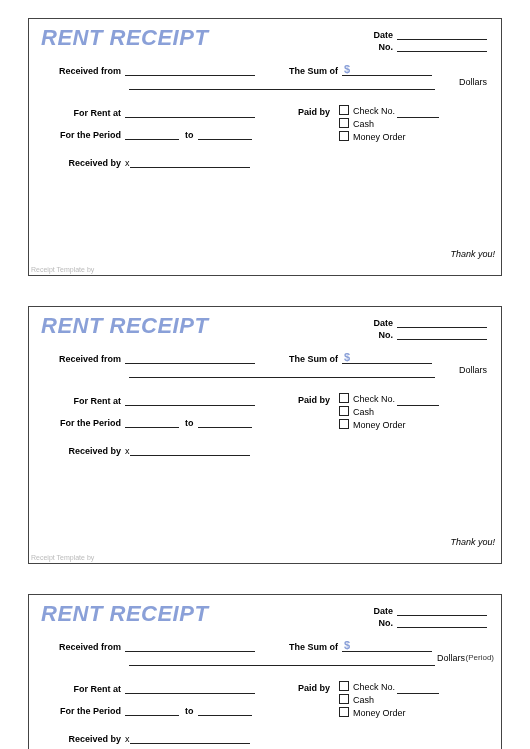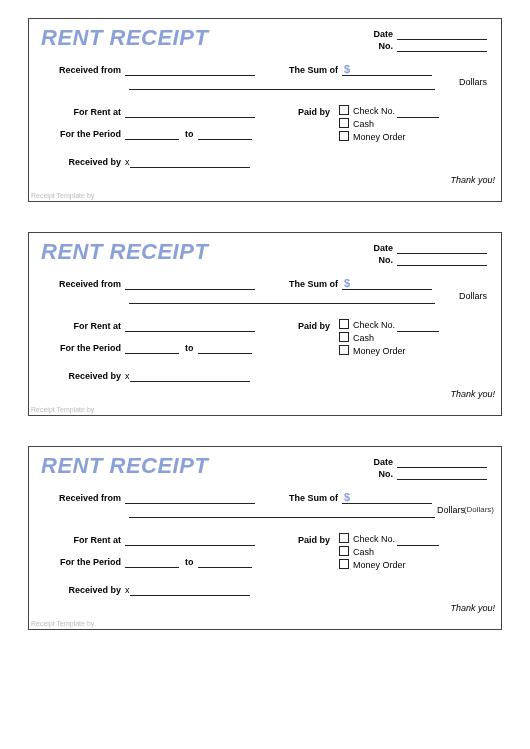--- a/index.html
+++ b/index.html
@@ -6,42 +6,42 @@
     body {
       width: 530px;
       height: 749px;
       background: #fff;
       font-family: Arial, Helvetica, sans-serif;
       padding: 18px 28px;
     }
     .receipt {
       border: 1px solid #444;
       width: 100%;
-      height: 184px;
+      height: 258px;
       margin-bottom: 30px;
       position: relative;
       padding: 8px 12px 4px 12px;
       background: #fff;
       text-decoration: underline;
     }
     .receipt:last-child { margin-bottom: 0; }
     .title {
       font-size: 22px;
       font-weight: bold;
       font-style: italic;
       color: #8aa0d8;
       letter-spacing: 0.5px;
       position: absolute;
       top: 6px;
       left: 12px;
     }
     .field-row {
       position: absolute;
       display: flex;
-      align-items: flex-start;
+      align-items: center;
       font-size: 9px;
     }
     .label { font-weight: bold; white-space: nowrap; text-align: right; }
     .line {
       border-bottom: 1px solid #222;
       height: 11px;
       margin-left: 4px;
     }
     .dollar {
       color: #8aa0d8;
@@ -234,21 +234,21 @@
   <div class="field-row" style="top:46px; left:260px;">
     <span class="label">The Sum of</span>
     <span class="line" style="width:90px; position:relative;">
       <span class="dollar">$</span>
     </span>
   </div>
   <div class="field-row" style="top:60px; left:96px;">
     <span class="line" style="width:306px;"></span>
   </div>
   <span class="dollars-word" style="top:58px; right:36px;">Dollars</span>
-  <span class="overlay-dollars" style="top:58px; right:7px;">(Dollars)</span>
+  <span class="overlay-dollars" style="top:58px; right:7px;">(Period)</span>
 
   <div class="field-row" style="top:88px; left:20px;">
     <span class="label" style="width:72px;">For Rent at</span>
     <span class="line" style="width:130px;"></span>
   </div>
   <div class="field-row" style="top:88px; left:269px;">
     <span class="label">Paid by</span>
   </div>
   <div class="paid-options" style="top:86px; left:310px;">
     <div><span class="paid-box"></span><span>Check No.</span><span class="checkno-line"></span></div>

